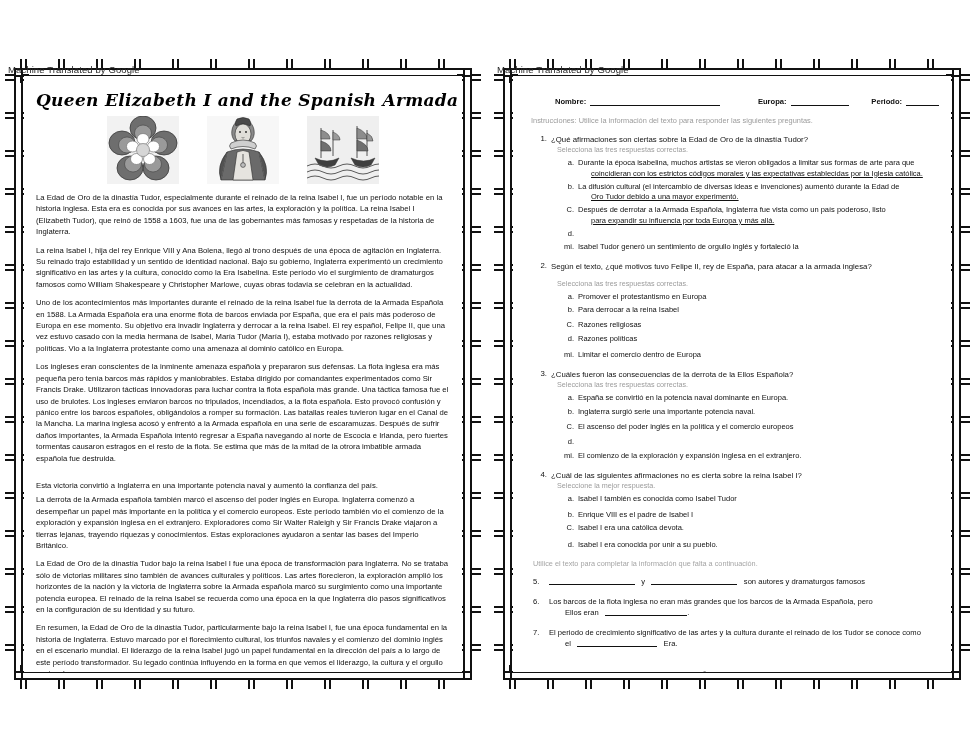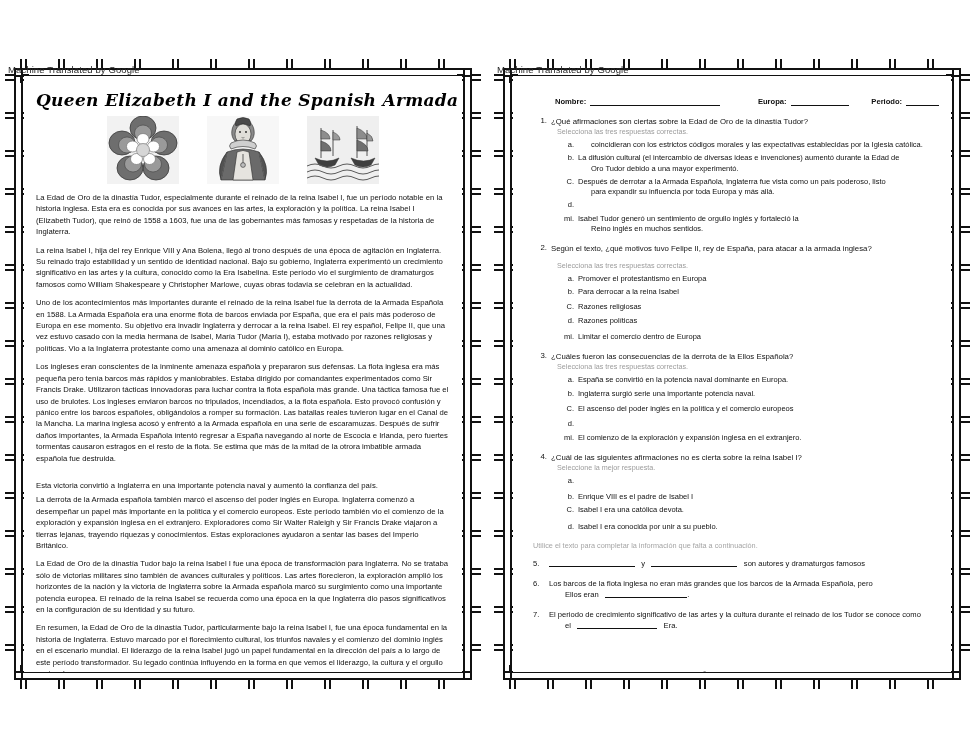--- a/index.html
+++ b/index.html
@@ -109,21 +109,21 @@
   .qline .qtxt{flex:1;line-height:11px;}
   .sub{
     font-size:7.2px;color:#9b9b9b;padding-left:32px;margin:0 0 3px 0;line-height:10px;
   }
   .opt{
     font-size:7.5px;color:#111;display:flex;padding-left:36px;margin:0 0 2.5px 0;
     line-height:10.6px;
   }
   .opt .let{width:13px;flex:0 0 13px;text-align:right;margin-right:4px;}
   .opt .otxt{flex:1;}
-  .opt .otxt .cont{display:block;padding-left:13px;}
+  .opt .otxt .cont{display:block;padding-left:13px;text-decoration:underline;}
 
   .fillline{
     display:inline-block;border-bottom:1px solid #111;height:8px;vertical-align:-1px;
   }
   .fl-long{width:86px;}
   .fl-med{width:82px;}
   .fl-sm{width:80px;}
 
   .tf{font-size:7.6px;color:#111;display:flex;padding-left:8px;margin:0 0 9px 0;line-height:11px;}
   .tf .num{width:16px;flex:0 0 16px;text-align:left;}
@@ -745,45 +745,46 @@
 
       <div class="namerow">
         <span class="lbl">Nombre:</span>
         <span class="line line-name"></span>
         <span class="lbl">Europa:</span>
         <span class="line line-date"></span>
         <span class="lbl">Periodo:</span>
         <span class="line line-period"></span>
       </div>
 
+      <div class="instr">Instrucciones: Utilice la información del texto para responder las siguientes preguntas.</div>
 
       <div class="qblock">
         <div class="qline">
           <span class="num">1.</span>
           <span class="qtxt">¿Qué afirmaciones son ciertas sobre la Edad de Oro de la dinastía Tudor?</span>
         </div>
         <div class="sub">Selecciona las tres respuestas correctas.</div>
         <div class="opt">
           <span class="let">a.</span>
-          <span class="otxt"><span class="cont">coincidieran con los estrictos códigos morales y las expectativas establecidas por la Iglesia católica.</span></span>
+          <span class="otxt"><span>Durante la época isabelina, muchos artistas se vieron obligados a limitar sus formas de arte para que</span><span class="cont">coincidieran con los estrictos códigos morales y las expectativas establecidas por la Iglesia católica.</span></span>
         </div>
         <div class="opt">
           <span class="let">b.</span>
           <span class="otxt"><span>La difusión cultural (el intercambio de diversas ideas e invenciones) aumentó durante la Edad de</span><span class="cont">Oro Tudor debido a una mayor experimentó.</span></span>
         </div>
         <div class="opt">
           <span class="let">C.</span>
           <span class="otxt"><span>Después de derrotar a la Armada Española, Inglaterra fue vista como un país poderoso, listo</span><span class="cont">para expandir su influencia por toda Europa y más allá.</span></span>
         </div>
         <div class="opt">
           <span class="let">d.</span>
         </div>
         <div class="opt">
           <span class="let">mi.</span>
-          <span class="otxt"><span>Isabel Tudor generó un sentimiento de orgullo inglés y fortaleció la</span><span class="cont">Reino inglés en muchos sentidos.</span></span>
+          <span class="otxt"><span>Isabel Tudor generó un sentimiento de orgullo inglés y fortaleció la</span></span>
         </div>
       </div>
 
       <div class="qblock">
         <div class="qline">
           <span class="num">2.</span>
           <span class="qtxt">Según el texto, ¿qué motivos tuvo Felipe II, rey de España, para atacar a la armada inglesa?</span>
         </div>
         <div class="sub" style="margin-top:7px;">Selecciona las tres respuestas correctas.</div>
         <div class="opt">
@@ -836,20 +837,21 @@
       </div>
 
       <div class="qblock">
         <div class="qline">
           <span class="num">4.</span>
           <span class="qtxt">¿Cuál de las siguientes afirmaciones no es cierta sobre la reina Isabel I?</span>
         </div>
         <div class="sub">Seleccione la mejor respuesta.</div>
         <div class="opt" style="margin-bottom:6px;">
           <span class="let">a.</span>
+          <span class="otxt">Isabel I también es conocida como Isabel Tudor</span>
         </div>
         <div class="opt">
           <span class="let">b.</span>
           <span class="otxt">Enrique VIII es el padre de Isabel I</span>
         </div>
         <div class="opt" style="margin-bottom:6px;">
           <span class="let">C.</span>
           <span class="otxt">Isabel I era una católica devota.</span>
         </div>
         <div class="opt">

